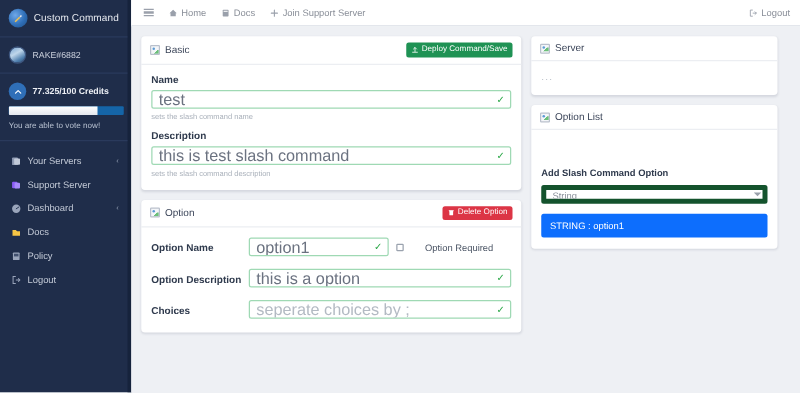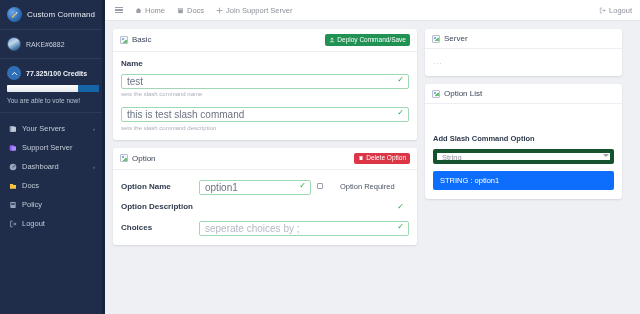--- a/index.html
+++ b/index.html
@@ -131,21 +131,21 @@
   }
   .btn-green { background: #1f9254; }
   .btn-red { background: #dc3545; }
   .btn svg { width: 6px; height: 6px; display: block; }
 
   .fld-label { font-size: 8px; font-weight: bold; color: #2f3a4d; margin-bottom: 3px; }
   .input-wrap { position: relative; }
   .tinput {
     width: 100%; height: 15px;
     border: 1px solid #9fd9b4; border-radius: 2px;
-    background: #fff; font-size: 10px; color: #6b7280;
+    background: #fff; font-size: 13px; color: #6b7280;
     padding: 0 16px 0 5px;
     font-family: "Liberation Sans", sans-serif;
     outline: none;
   }
   .tinput::placeholder { color: #b3bac3; }
   .tick {
     position: absolute; right: 5px; top: 50%; transform: translateY(-50%);
     color: #28a745; font-size: 8px; line-height: 1; pointer-events: none;
   }
   .helptext { font-size: 6px; color: #a9b0ba; margin-top: 2.5px; }
@@ -364,20 +364,21 @@
 
             <div class="fld-label">Name</div>
             <div class="input-wrap">
               <input class="tinput" type="text" value="test" style="">
               <span class="tick">✓</span>
             </div>
             <div class="helptext">sets the slash command name</div>
 
             <div class="gap"></div>
 
+            <div class="fld-label">Description</div>
             <div class="input-wrap">
               <input class="tinput" type="text" value="this is test slash command" style="">
               <span class="tick">✓</span>
             </div>
             <div class="helptext">sets the slash command description</div>
 
           </div>
         </section>
 
         <section class="card">
@@ -406,20 +407,21 @@
               </div>
               <div class="required-wrap">
                 <span class="cbox"></span>
                 <span>Option Required</span>
               </div>
             </div>
 
             <div class="opt-row">
               <div class="opt-label">Option Description</div>
               <div class="opt-field input-wrap">
+                <input class="tinput" type="text" value="this is a option" style="">
                 <span class="tick">✓</span>
               </div>
             </div>
 
             <div class="opt-row">
               <div class="opt-label">Choices</div>
               <div class="opt-field input-wrap">
                 <input class="tinput" type="text" placeholder="seperate choices by ;" style="">
                 <span class="tick">✓</span>
               </div>

